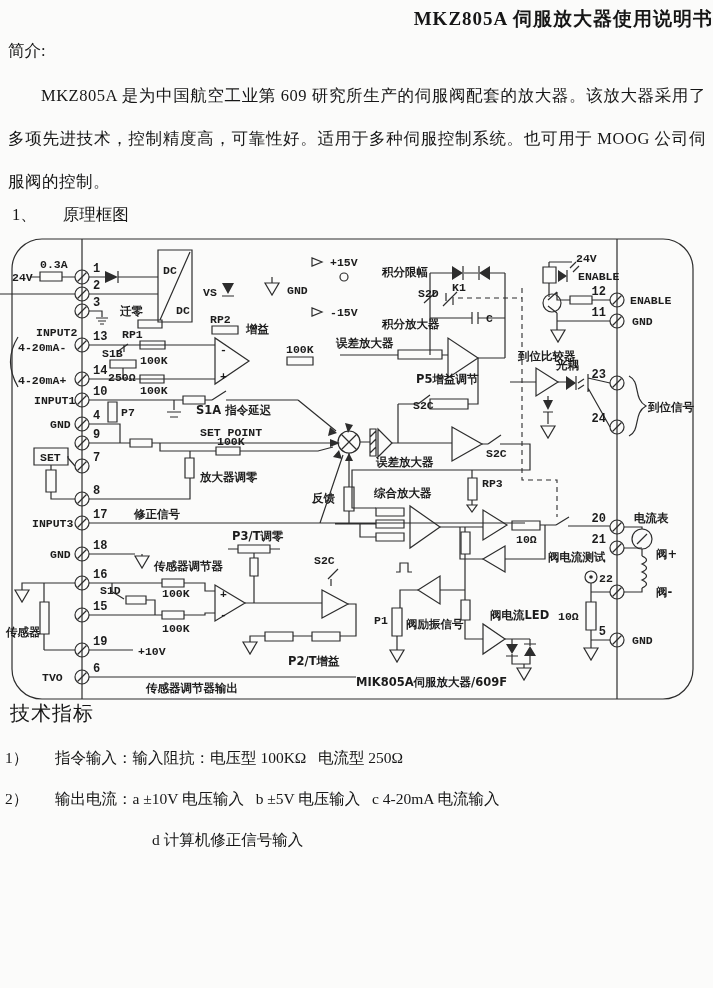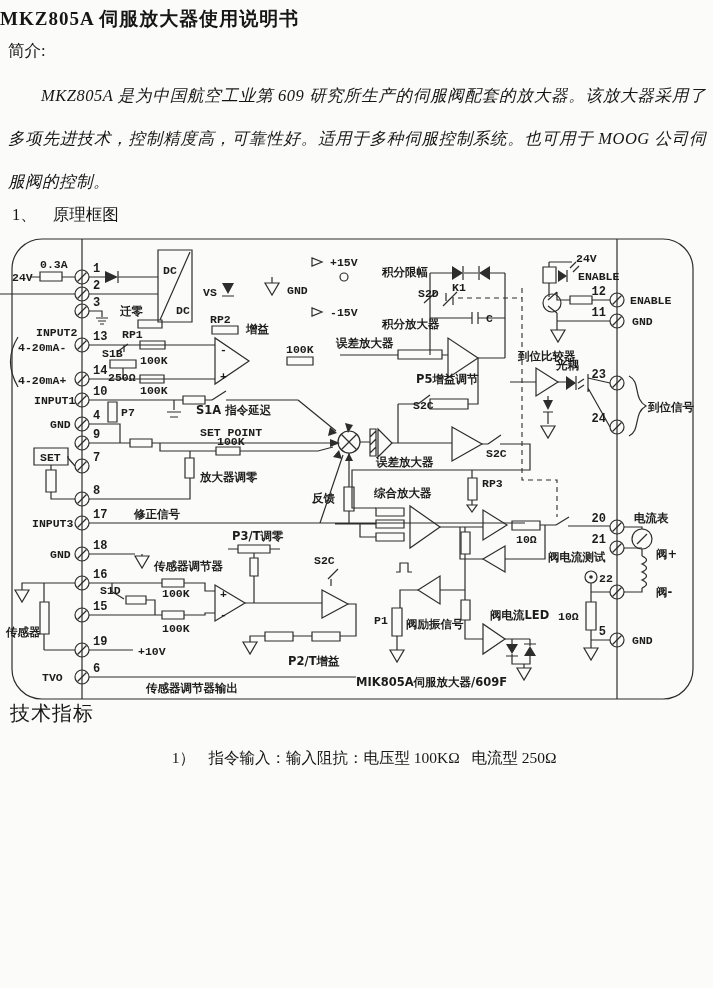--- a/index.html
+++ b/index.html
@@ -1,39 +1,39 @@
 <!DOCTYPE html>
 <html><head>
 <meta charset="utf-8">
 <style>
   html,body{margin:0;padding:0;}
   body{width:713px;height:988px;background:#fbfbfa;color:#161616;
        font-family:"Liberation Serif","DejaVu Serif",serif;overflow:hidden;}
   .page{position:relative;width:713px;height:988px;}
-  .title{position:absolute;top:6px;left:0;width:100%;text-align:left;
+  .title{position:absolute;top:6px;left:0;width:100%;text-align:right;
          font-size:19px;font-weight:bold;letter-spacing:1px;}
   .intro-h{position:absolute;top:40px;left:8px;font-size:16.5px;}
   .para{position:absolute;top:74px;left:8px;width:698px;font-size:16.5px;
-        line-height:43px;text-indent:2em;text-align:justify;letter-spacing:.5px;font-style:italic;}
+        line-height:43px;text-indent:2em;text-align:justify;letter-spacing:.5px;}
   .sec1{position:absolute;top:204px;left:12px;font-size:16.5px;}
-  .sec1 .sec-title{margin-left:16px;}
+  .sec1 .sec-title{margin-left:26px;}
   .diagram{position:absolute;top:236px;left:0;}
   #dg{display:block;}
   #dg .st{stroke:#2d2d2d;stroke-width:1.2;fill:none;}
   #dg .fl{fill:#2d2d2d;stroke:none;}
   #dg .ds{stroke:#2d2d2d;stroke-width:1.1;fill:none;stroke-dasharray:5 4;}
   #dg text{fill:#1c1c1c;}
   #dg text.lm{font-family:"Liberation Mono","DejaVu Sans Mono",monospace;
               font-weight:bold;font-size:11.5px;}
   #dg text.ls{font-family:"DejaVu Sans","Liberation Sans",sans-serif;
               font-weight:bold;font-size:11.5px;}
   #dg text.tn{font-family:"Liberation Mono","DejaVu Sans Mono",monospace;
               font-weight:bold;font-size:12px;}
   .spec-h{position:absolute;top:700px;left:10px;font-size:20px;letter-spacing:1px;}
-  .specs{position:absolute;top:737px;left:5px;width:705px;font-size:15.5px;text-align:center;}
+  .specs{position:absolute;top:737px;left:5px;width:705px;font-size:15.5px;}
   .spec-row{line-height:41px;white-space:pre-wrap;}
   .spec-num{display:inline-block;width:50px;}
   .spec-sub{margin-left:147px;line-height:41px;white-space:pre-wrap;}
 </style>
 </head>
 <body>
 
 <div class="page">
 
   <div class="title">MKZ805A 伺服放大器使用说明书</div>
@@ -355,15 +355,16 @@
             <path d="M612.5,644.5 L621.5,635.5" class="st"></path>
           </g>
           <text x="606" y="635" class="tn" text-anchor="end">5</text>
         </g>
     </svg>
   </div>
 
   <div class="spec-h">技术指标</div>
   <div class="specs" id="specs">
       <div class="spec-row"><div><span class="spec-num">1）</span><span>指令输入：</span><span>输入阻抗：电压型 100KΩ   电流型 250Ω</span></div></div>
+      <div class="spec-row"><div><span class="spec-num">2）</span><span>输出电流：</span><span>a ±10V 电压输入   b ±5V 电压输入   c 4-20mA 电流输入</span></div><div class="spec-sub">d 计算机修正信号输入</div></div>
     </div>
 
 </div>
 
 </body></html>

